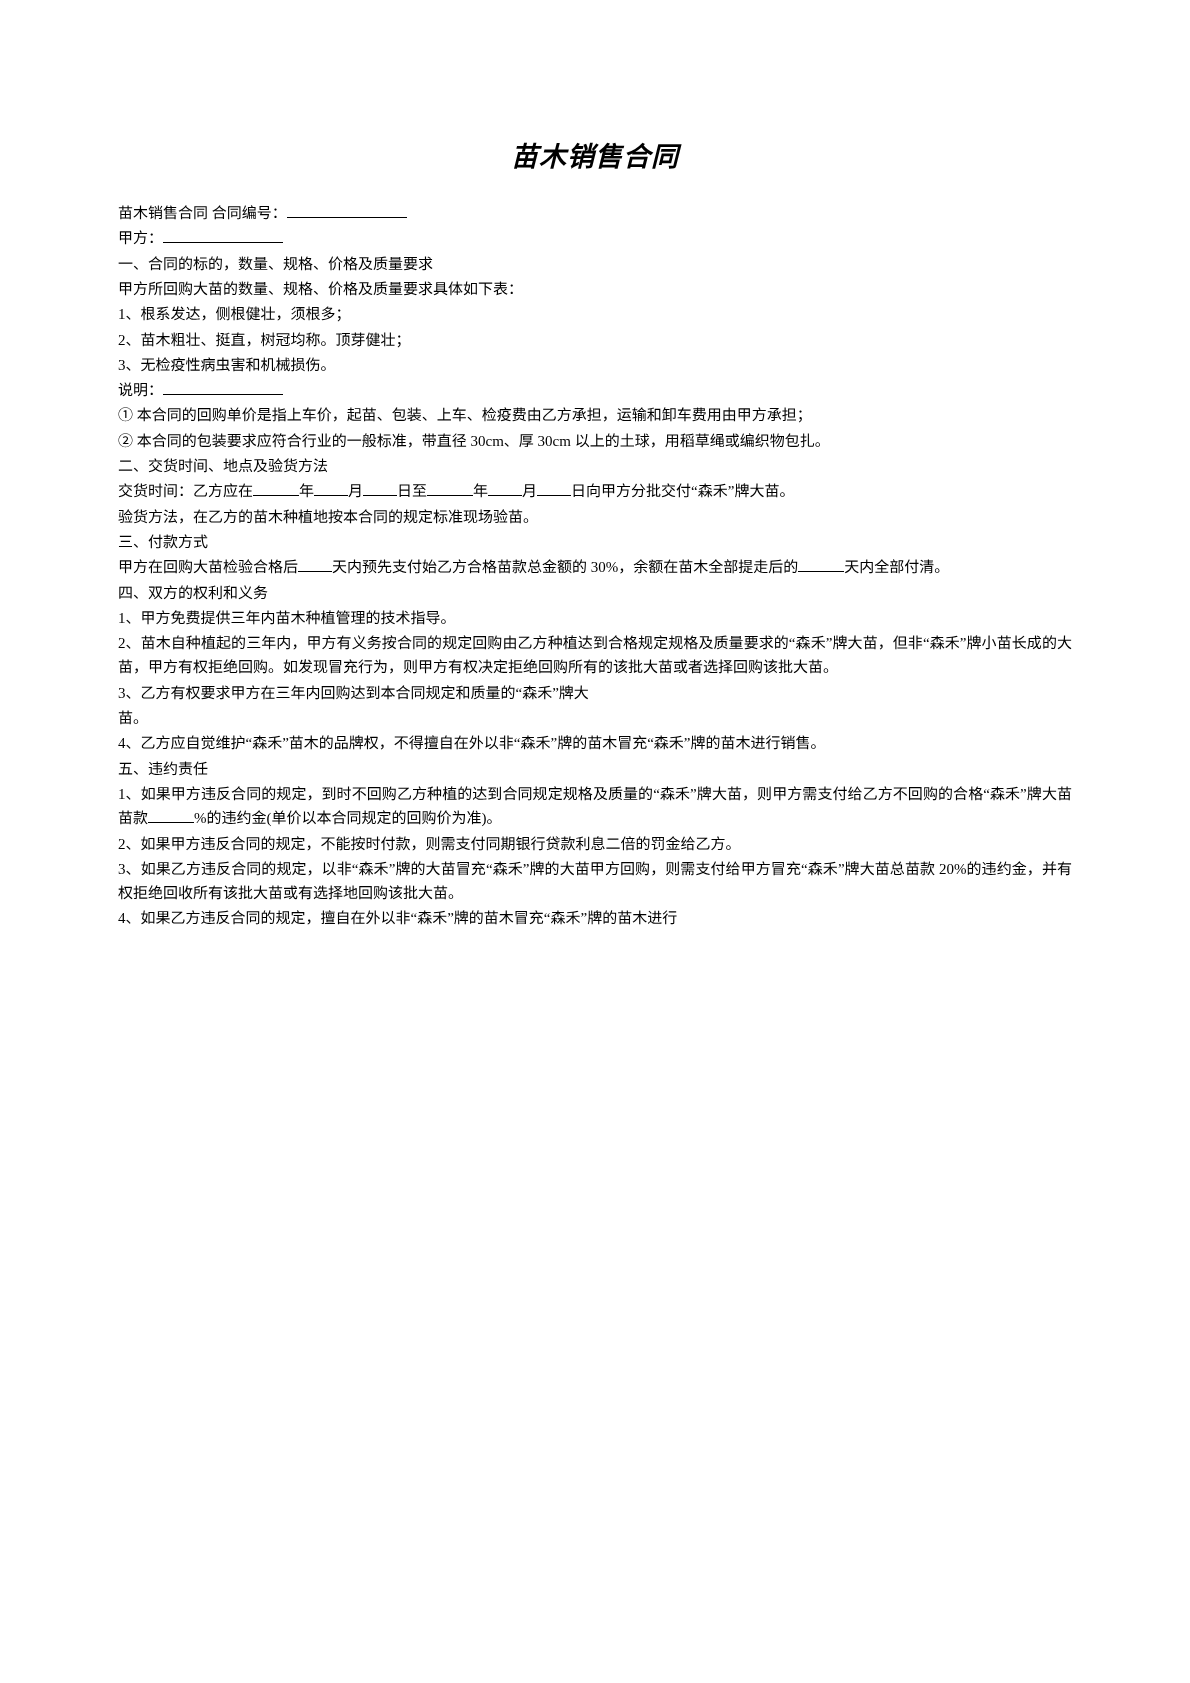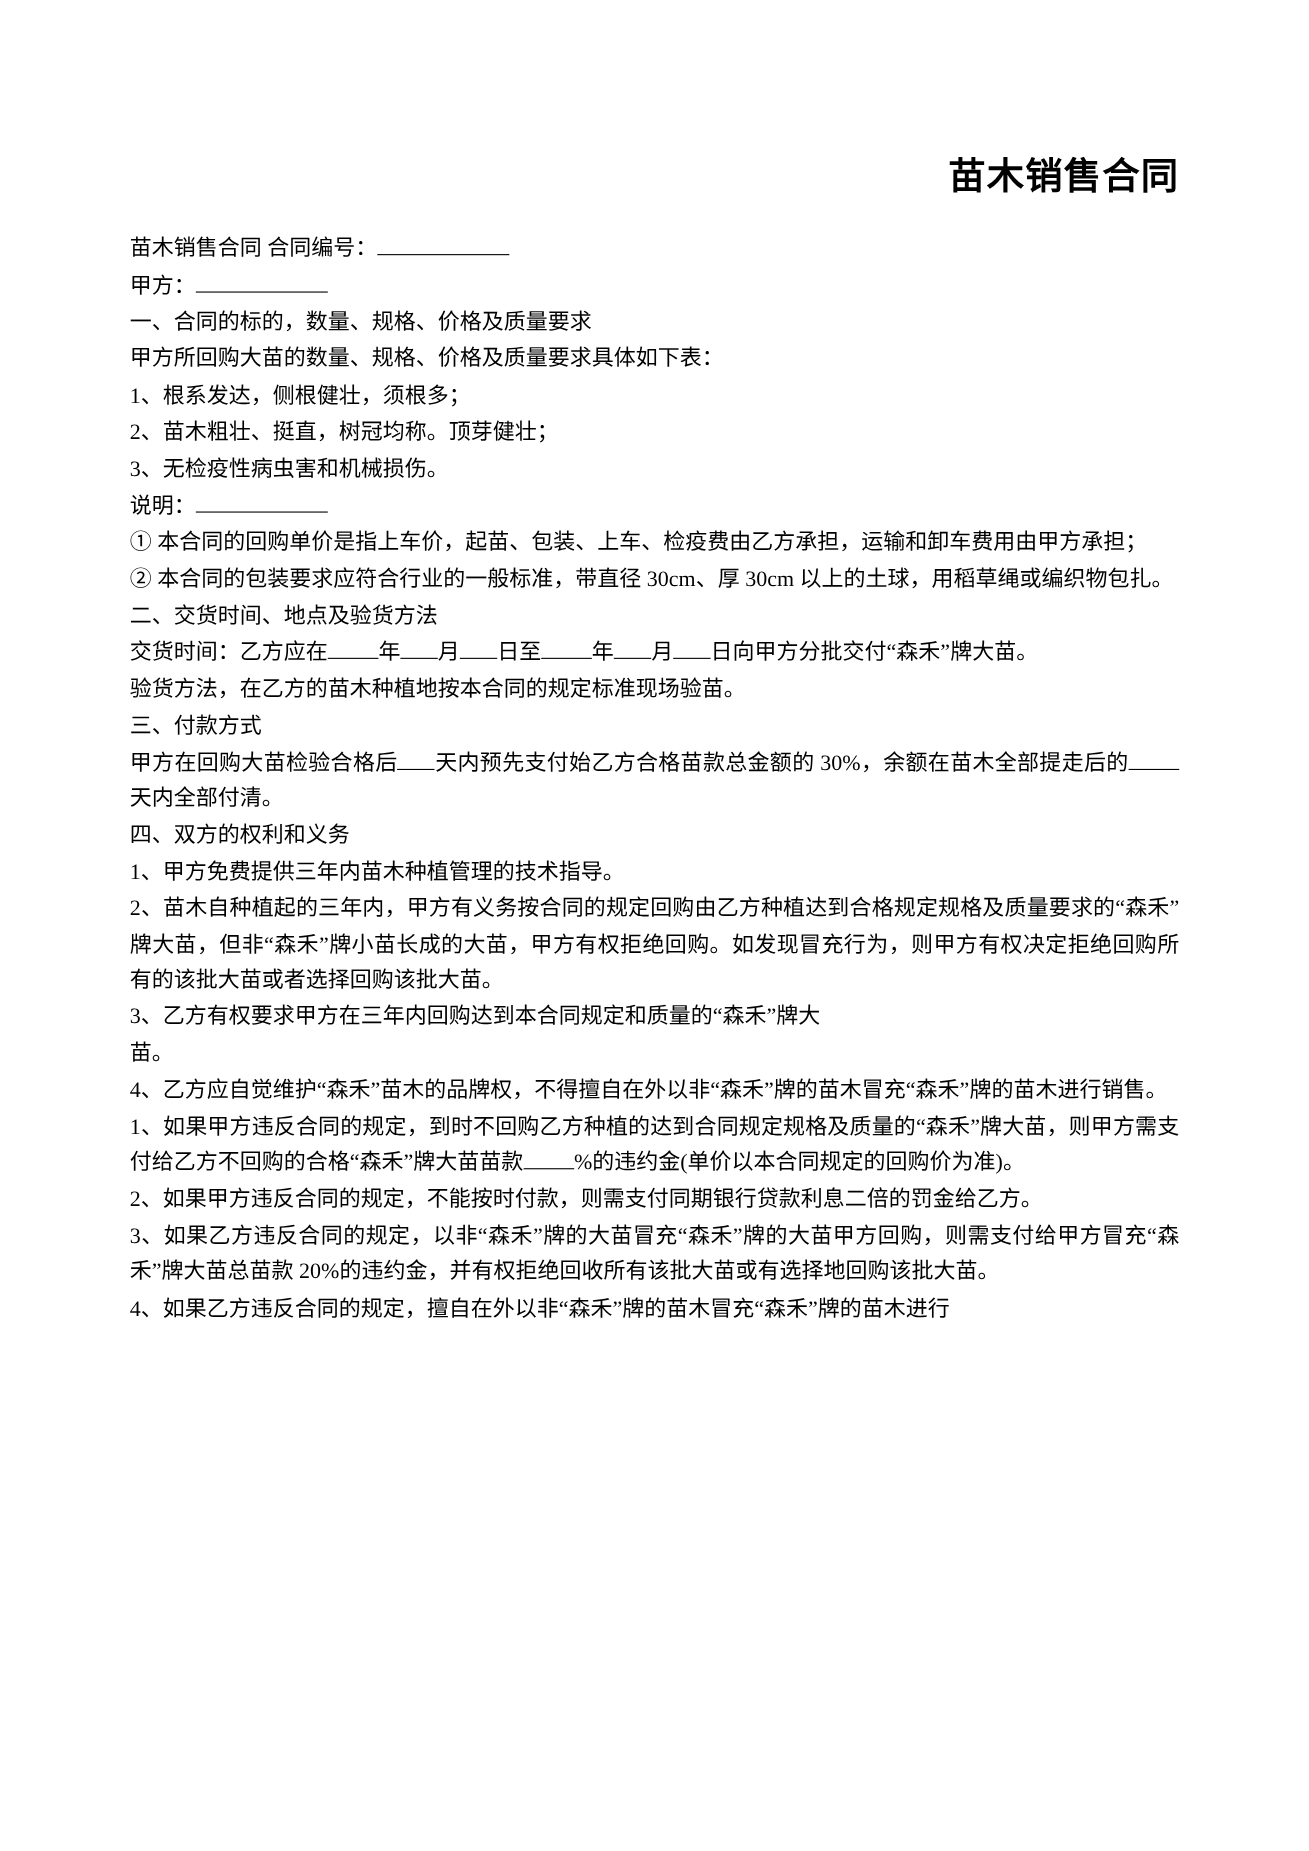--- a/index.html
+++ b/index.html
@@ -15,36 +15,37 @@
   }
   .page {
     width: 1190px;
     min-height: 1683px;
     box-sizing: border-box;
     padding: 140px 118px 60px 118px;
     background: #ffffff;
     position: relative;
   }
   .doc-title {
-    text-align: right;
-    font-size: 34px;
+    text-align: center;
+    font-size: 27px;
     font-weight: bold;
     letter-spacing: 1px;
     margin: 0 0 26px 0;
     line-height: 1.3;
+    font-style: italic;
   }
   .body-text {
     font-size: 19.5px;
     line-height: 1.62;
     text-align: justify;
     margin: 0;
   }
   .para {
     margin: 0 0 1px 0;
-    font-size: 20px;
+    font-size: 15px;
     line-height: 1.62;
     text-align: justify;
     text-justify: inter-ideograph;
     word-break: break-all;
   }
   .blank-line {
     display: inline-block;
     border-bottom: 1px solid #000;
     min-width: 120px;
     height: 0.95em;
@@ -85,18 +86,19 @@
       <div class="para" id="p-sec2-time"><span>交货时间：乙方应在</span><span class="blank-sm"></span><span>年</span><span class="blank-xs"></span><span>月</span><span class="blank-xs"></span><span>日至</span><span class="blank-sm"></span><span>年</span><span class="blank-xs"></span><span>月</span><span class="blank-xs"></span><span>日向甲方分批交付“森禾”牌大苗。</span></div>
       <div class="para" id="p-sec2-check"><span>验货方法，在乙方的苗木种植地按本合同的规定标准现场验苗。</span></div>
       <div class="para" id="p-sec3-title"><span>三、付款方式</span></div>
       <div class="para" id="p-sec3-body"><span>甲方在回购大苗检验合格后</span><span class="blank-xs"></span><span>天内预先支付始乙方合格苗款总金额的 30%，余额在苗木全部提走后的</span><span class="blank-sm"></span><span>天内全部付清。</span></div>
       <div class="para" id="p-sec4-title"><span>四、双方的权利和义务</span></div>
       <div class="para" id="p-sec4-item1"><span>1、甲方免费提供三年内苗木种植管理的技术指导。</span></div>
       <div class="para" id="p-sec4-item2"><span>2、苗木自种植起的三年内，甲方有义务按合同的规定回购由乙方种植达到合格规定规格及质量要求的“森禾”牌大苗，但非“森禾”牌小苗长成的大苗，甲方有权拒绝回购。如发现冒充行为，则甲方有权决定拒绝回购所有的该批大苗或者选择回购该批大苗。</span></div>
       <div class="para" id="p-sec4-item3"><span>3、乙方有权要求甲方在三年内回购达到本合同规定和质量的“森禾”牌大</span></div>
       <div class="para" id="p-sec4-item3b"><span>苗。</span></div>
       <div class="para" id="p-sec4-item4"><span>4、乙方应自觉维护“森禾”苗木的品牌权，不得擅自在外以非“森禾”牌的苗木冒充“森禾”牌的苗木进行销售。</span></div>
+      <div class="para" id="p-sec5-title"><span>五、违约责任</span></div>
       <div class="para" id="p-sec5-item1"><span>1、如果甲方违反合同的规定，到时不回购乙方种植的达到合同规定规格及质量的“森禾”牌大苗，则甲方需支付给乙方不回购的合格“森禾”牌大苗苗款</span><span class="blank-sm"></span><span>%的违约金(单价以本合同规定的回购价为准)。</span></div>
       <div class="para" id="p-sec5-item2"><span>2、如果甲方违反合同的规定，不能按时付款，则需支付同期银行贷款利息二倍的罚金给乙方。</span></div>
       <div class="para" id="p-sec5-item3"><span>3、如果乙方违反合同的规定，以非“森禾”牌的大苗冒充“森禾”牌的大苗甲方回购，则需支付给甲方冒充“森禾”牌大苗总苗款 20%的违约金，并有权拒绝回收所有该批大苗或有选择地回购该批大苗。</span></div>
       <div class="para" id="p-sec5-item4"><span>4、如果乙方违反合同的规定，擅自在外以非“森禾”牌的苗木冒充“森禾”牌的苗木进行</span></div>
     </div>
 </div>
 
 </body></html>

